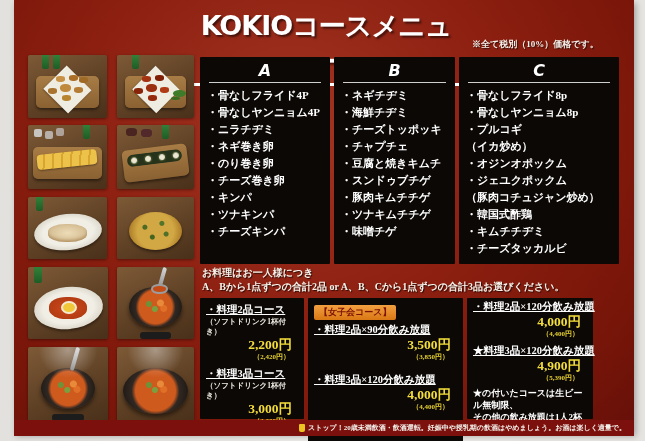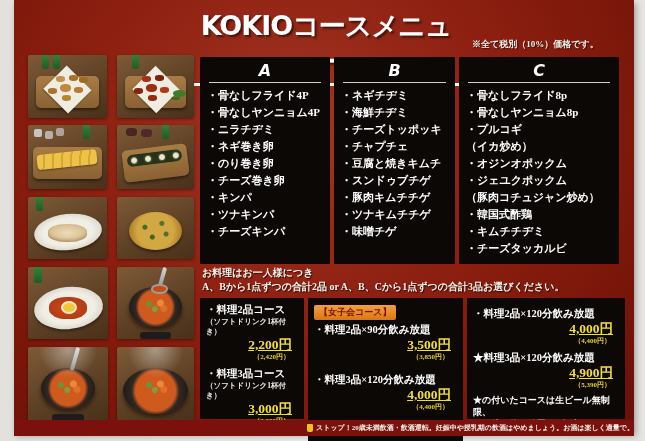--- a/index.html
+++ b/index.html
@@ -20,33 +20,33 @@
   .pC{left:445px;top:57px;width:160px;height:207px;}
   .col-head{text-align:center;color:#fff;font:bold italic 16px "DejaVu Sans",sans-serif;padding:4px 0 2px;}
   .col-rule{height:1px;background:#cfcfcf;margin:0 9px 4px;}
   .mi{color:#fff;font:bold 11px "Liberation Serif",serif;line-height:17px;padding:0 0 0 7px;white-space:nowrap;letter-spacing:0;}
   
   .instr{position:absolute;left:188px;top:266px;width:440px;color:#f7f3ea;
     font:bold 10px "Liberation Serif",serif;line-height:14px;text-shadow:1px 1px 1px rgba(0,0,0,.7);}
   
   .pL{left:186px;top:298px;width:104px;height:121px;padding:4px 6px;box-sizing:border-box;}
   .pM{left:294px;top:298px;width:155px;height:149px;padding:3px 6px;box-sizing:border-box;}
-  .pR{left:453px;top:298px;width:158px;height:121px;padding:8px 6px;box-sizing:border-box;}
+  .pR{left:453px;top:298px;width:126px;height:121px;padding:1px 6px;box-sizing:border-box;}
   .course{margin-bottom:4px;}
-  .c-name{color:#fff;font:bold 10.5px "Liberation Serif",serif;line-height:15px;white-space:nowrap;}
+  .c-name{color:#fff;font:bold 10.5px "Liberation Serif",serif;line-height:15px;white-space:nowrap;text-decoration:underline;}
   .c-note{color:#efece4;font:bold 7.5px "Liberation Serif",serif;line-height:10px;}
   .c-note:empty{display:none;}
-  .c-price{color:#f2dd3c;font:bold 13.5px "Liberation Serif",serif;line-height:16px;text-align:right;padding-right:6px;text-decoration:underline;}
+  .c-price{color:#f2dd3c;font:bold 13.5px "Liberation Serif",serif;line-height:16px;text-align:right;padding-right:6px;}
   .c-tax{color:#e8d232;font:bold 7px "Liberation Serif",serif;line-height:9px;text-align:right;padding-right:8px;}
   .glabel{display:inline-block;background:linear-gradient(#f2a040,#d97714);color:#7e1202;
     font:bold 9px "Liberation Serif",serif;padding:1px 5px;border-radius:2px;margin-bottom:2px;}
   .footnote{color:#fff;font:bold 9px "Liberation Serif",serif;line-height:12px;margin-top:3px;}
   
   .banner{position:absolute;left:0;top:420px;width:620px;height:16px;background:#7c100c;
-    display:flex;align-items:center;justify-content:flex-end;box-sizing:border-box;}
+    display:flex;align-items:center;justify-content:flex-end;padding-right:8px;box-sizing:border-box;}
   .beer{width:6px;height:8px;background:#edc41f;border-radius:1px 1px 2px 2px;margin-right:3px;flex:none;}
   .banner span{color:#f3efe9;font:bold 7px "Liberation Serif",serif;white-space:nowrap;}
   
   .photo{position:absolute;overflow:hidden;border-radius:2px;
     background:linear-gradient(155deg,#7d5a37 0%,#5f4125 55%,#49301a 100%);box-shadow:0 1px 3px rgba(0,0,0,.4);}
   .photo i{position:absolute;display:block;}
   .board{left:10%;top:34%;width:80%;height:50%;background:linear-gradient(#a87c45,#8a6132);border-radius:5px;box-shadow:0 2px 3px rgba(0,0,0,.45);}
   .paper{left:28%;top:28%;width:44%;height:52%;background:#efece2;transform:rotate(45deg);box-shadow:0 1px 2px rgba(0,0,0,.3);}
   .bottle{top:-3%;width:9%;height:25%;background:linear-gradient(#35853a,#1f5c26);border-radius:3px 3px 2px 2px;}
   .chunk{width:14%;height:12%;border-radius:45%;}

